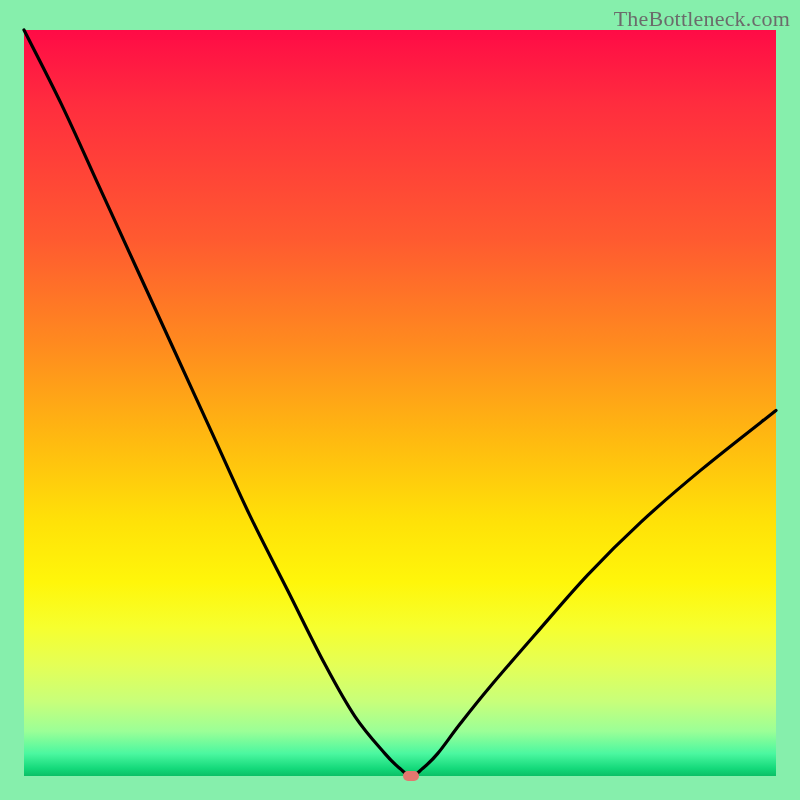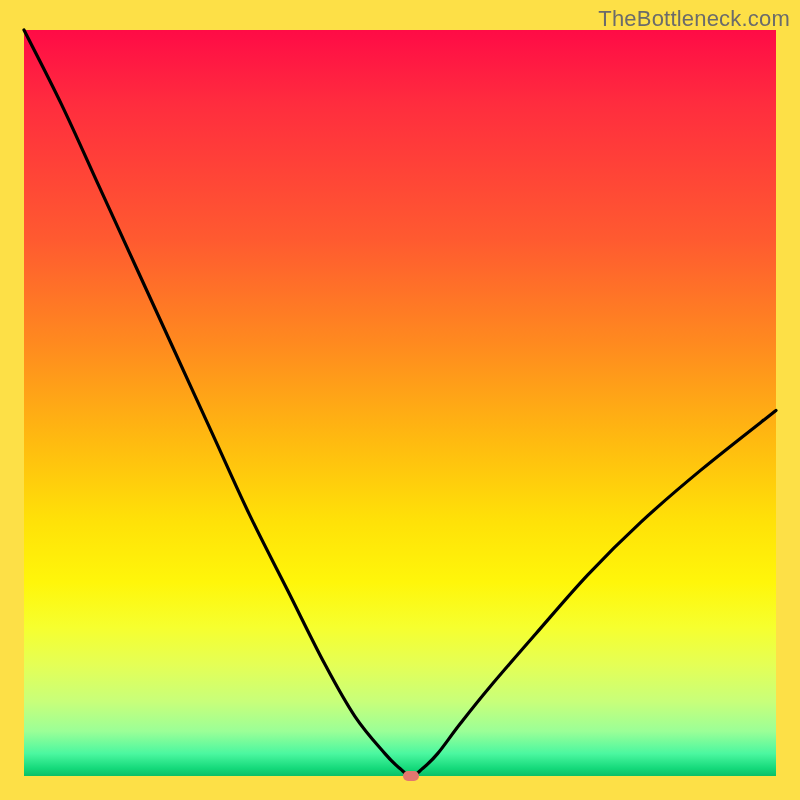--- a/index.html
+++ b/index.html
@@ -8,21 +8,22 @@
     width: 800px;
     height: 800px;
     background: #000;
     overflow: hidden;
     font-family: Arial, Helvetica, sans-serif;
   }
   .stage {
     position: relative;
     width: 800px;
     height: 800px;
-    background: #fde047;
+    background: #86efac;
+    font-family: Liberation Serif, serif;
   }
   .watermark {
     position: absolute;
     top: 6px;
     right: 10px;
     color: #6b6b6b;
     font-size: 22px;
     font-weight: 500;
     letter-spacing: 0.2px;
     z-index: 10;

